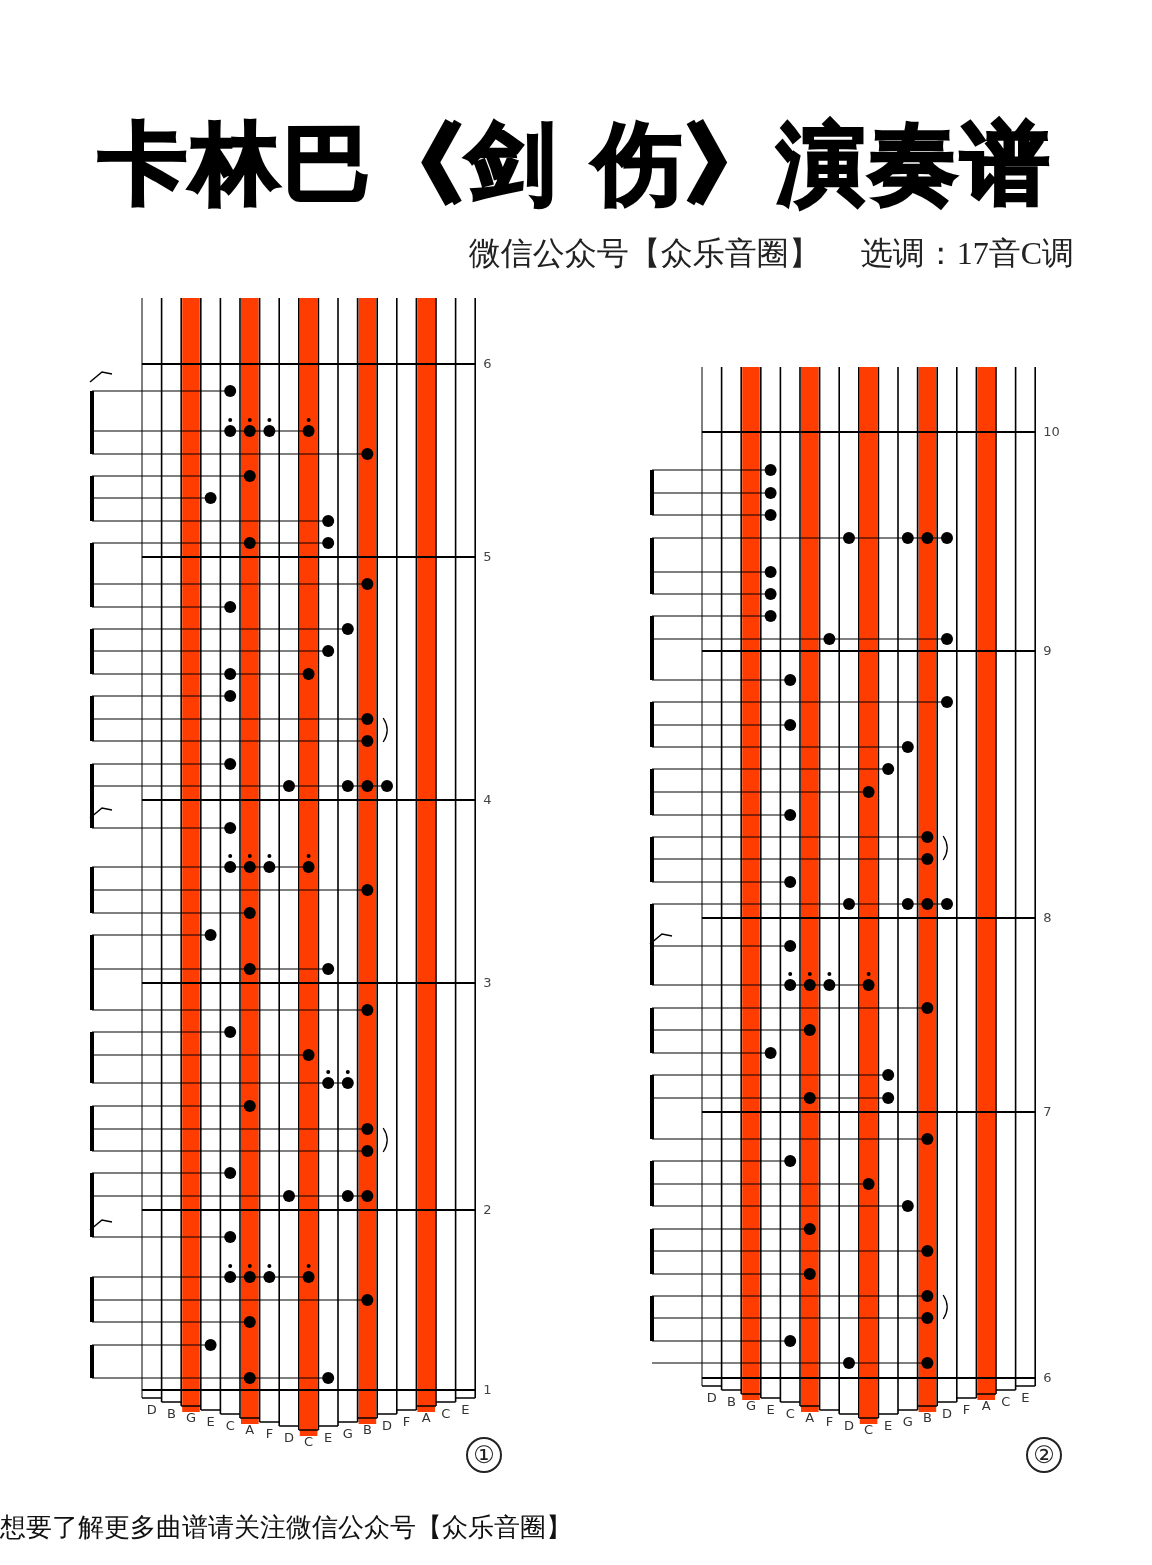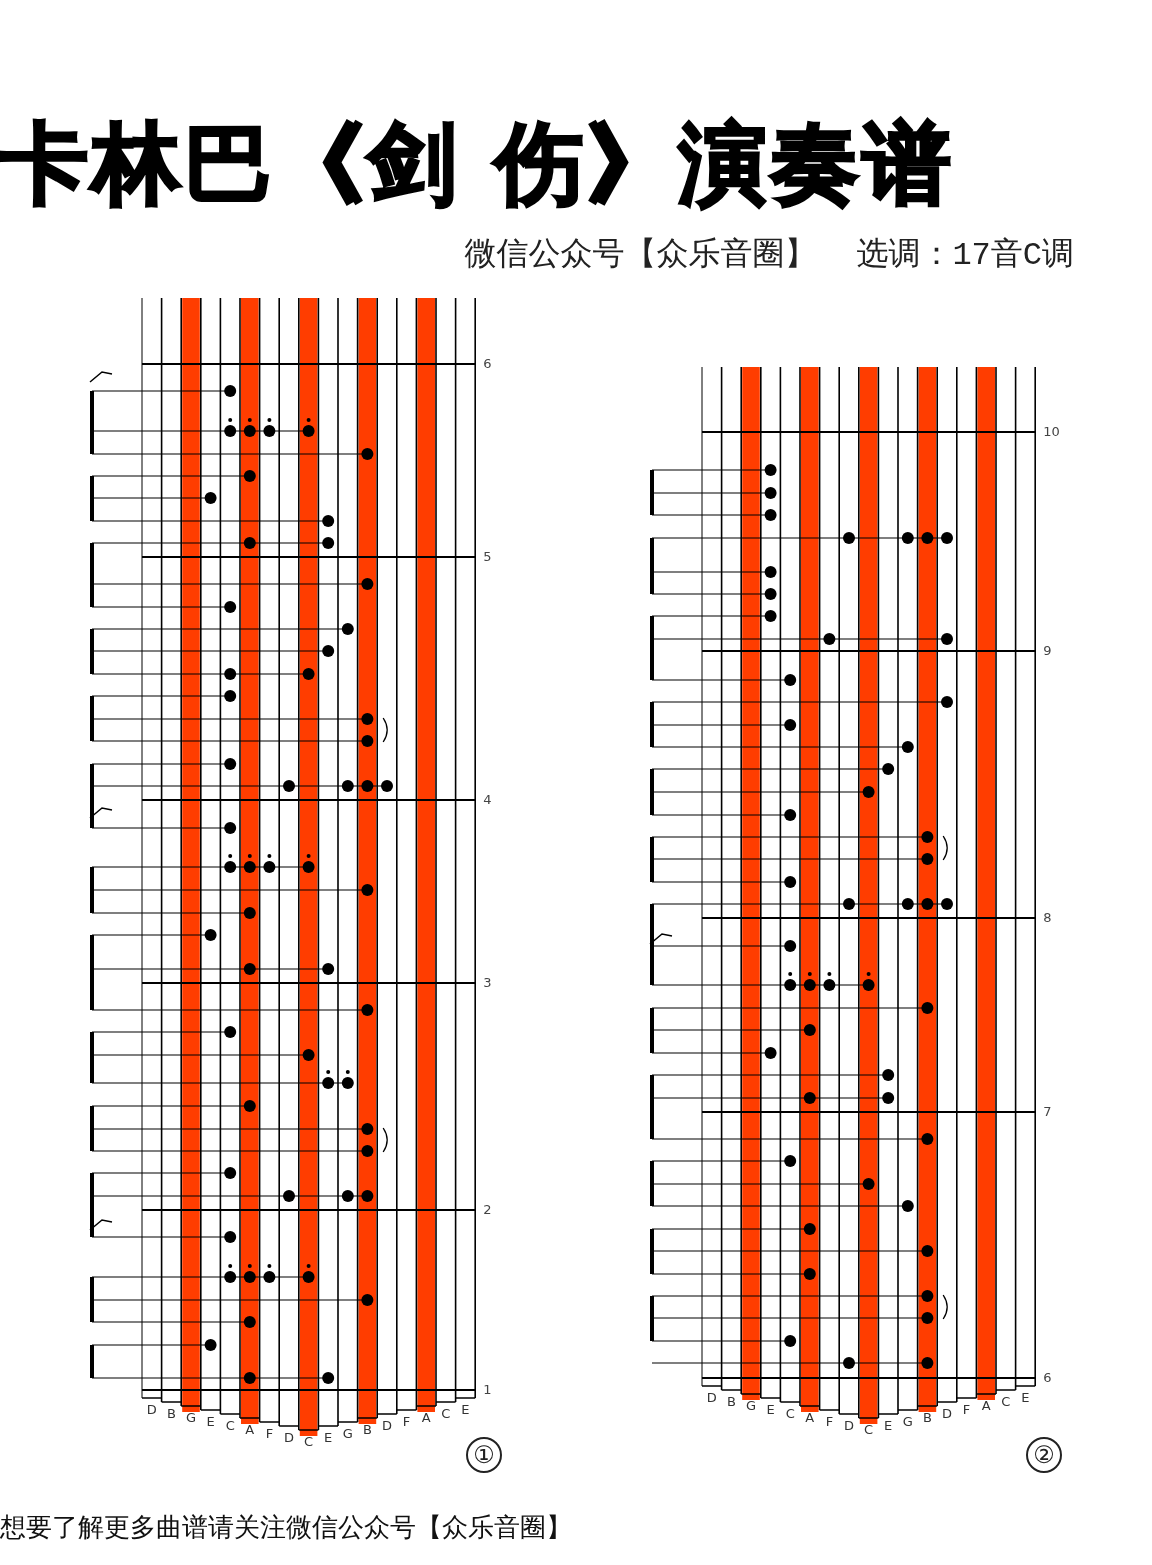--- a/index.html
+++ b/index.html
@@ -1,18 +1,18 @@
 <!DOCTYPE html>
 <html><head>
 <meta charset="utf-8">
 <style>
   html,body{margin:0;padding:0;background:#fff;}
   body{width:1152px;height:1565px;position:relative;overflow:hidden;font-family:"DejaVu Sans",sans-serif;}
-  .title{position:absolute;left:0;top:105px;width:1152px;text-align:left;font-size:88px;font-weight:900;color:#000;letter-spacing:4px;font-family:"DejaVu Sans",sans-serif;-webkit-text-stroke:3px #000;}
-  .subtitle{position:absolute;right:78px;top:232px;font-size:32px;color:#222;font-family:Liberation Mono, monospace;}
+  .title{position:absolute;left:0;top:105px;width:1152px;text-align:center;font-size:88px;font-weight:900;color:#000;letter-spacing:4px;font-family:"DejaVu Sans",sans-serif;-webkit-text-stroke:3px #000;}
+  .subtitle{position:absolute;right:78px;top:232px;font-size:32px;color:#222;font-family:Liberation Serif, serif;}
   .subtitle span{margin-left:40px;}
   .footer{position:absolute;left:0;top:1510px;width:1152px;text-align:left;font-size:26px;color:#111;font-family:"DejaVu Sans",sans-serif;}
   .circ{position:absolute;width:32px;height:32px;border:2.5px solid #222;border-radius:50%;text-align:center;line-height:32px;font-size:24px;color:#222;font-family:"DejaVu Sans",sans-serif;}
 </style>
 </head>
 <body>
 
 <div class="title">卡林巴《剑  伤》演奏谱</div>
 <div class="subtitle">
   <span style="margin-left:0">微信公众号【众乐音圈】</span><span>选调：17音C调</span>

